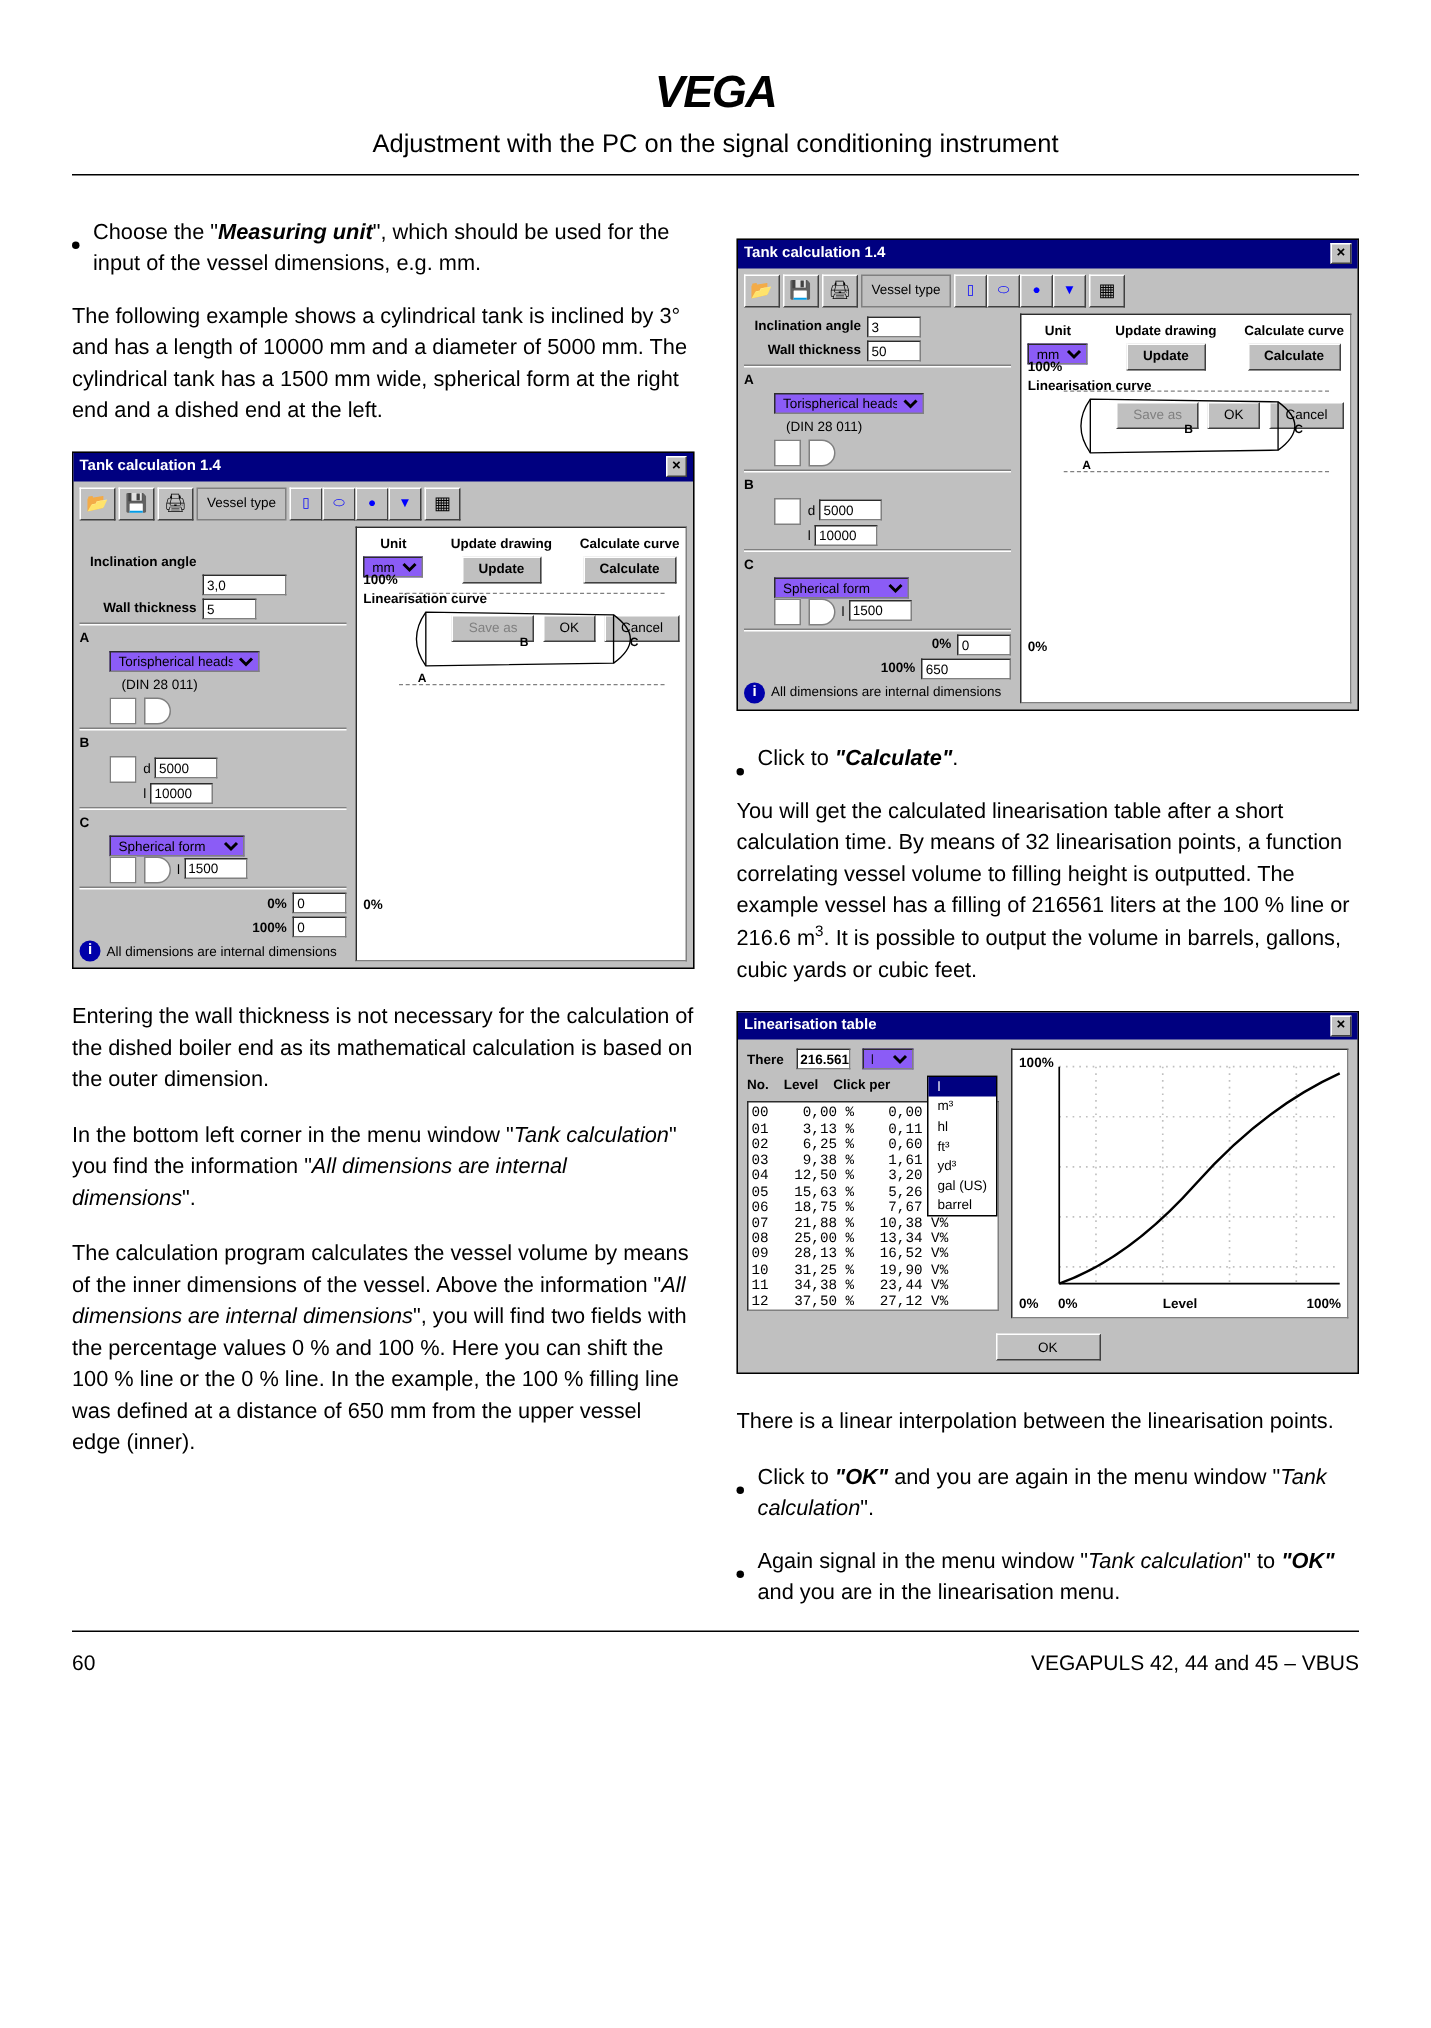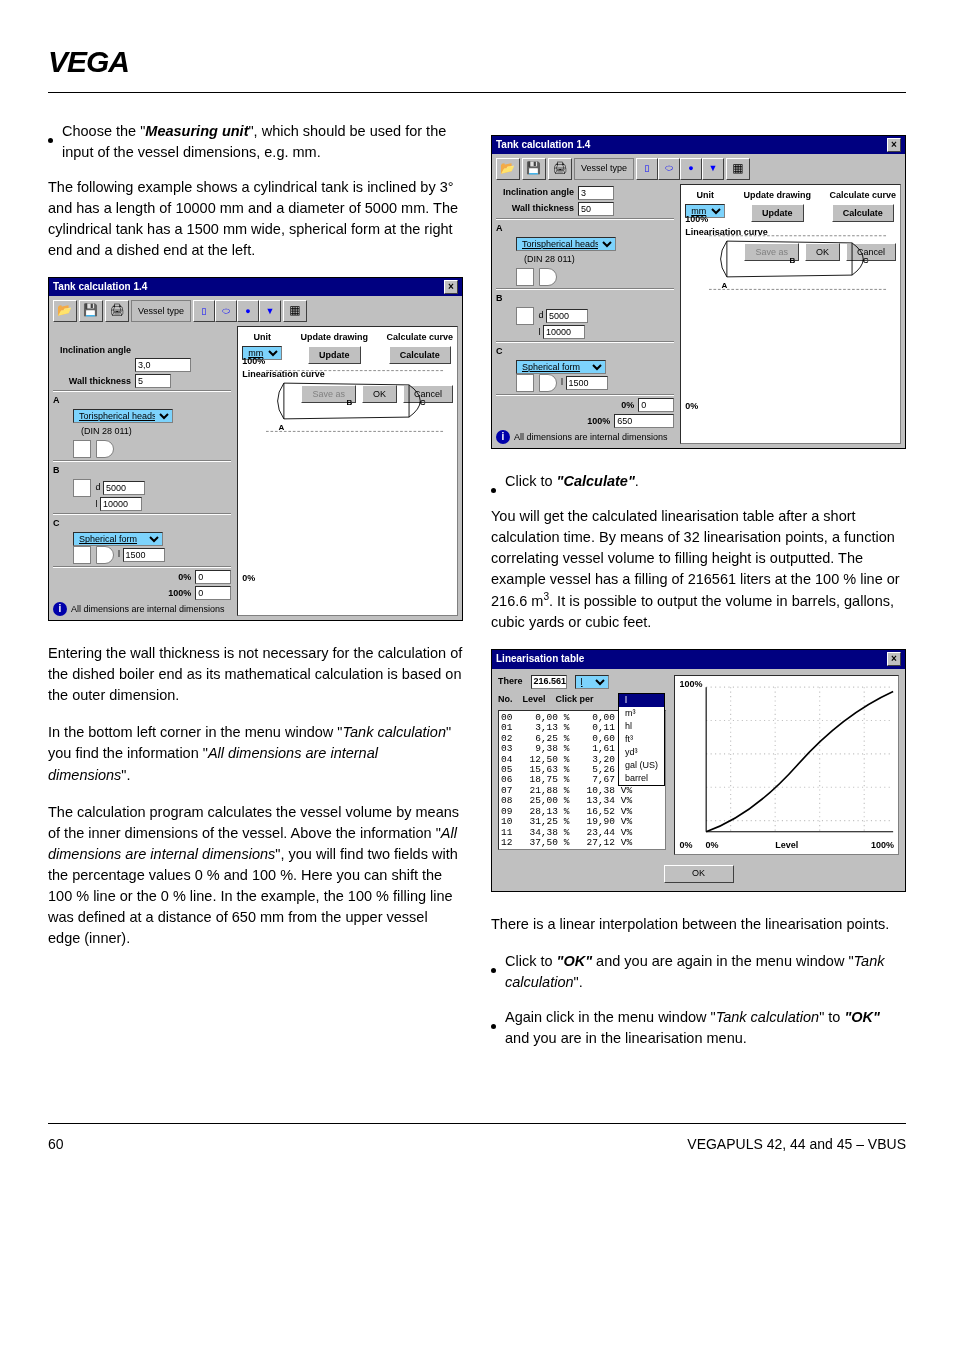--- a/index.html
+++ b/index.html
@@ -1,18 +1,18 @@
 <!DOCTYPE html>
 <html><head>
 <meta charset="utf-8">
 <style>
   * { box-sizing: border-box; margin: 0; padding: 0; }
   body { font-family: Arial, Helvetica, sans-serif; font-size: 14.5px; color: #000; background: #fff; width: 954px; margin: 0 auto; line-height: 1.45; }
   .page { padding: 40px 48px 30px 48px; position: relative; }
-  .header-row { display: flex; align-items: center; border-bottom: 1.5px solid #000; padding-bottom: 8px; margin-bottom: 28px; }
+  .header-row { display: flex; align-items: center; border-bottom: 1.5px solid #000; padding-bottom: 8px; margin-bottom: 28px; flex-direction: column; }
   .logo { font-weight: 900; font-size: 30px; font-style: italic; letter-spacing: -1px; flex: 0 0 auto; }
   .header-title { flex: 1; text-align: right; font-size: 17px; }
   .columns { display: flex; gap: 28px; }
   .col-left, .col-right { flex: 1; min-width: 0; }
   .para { margin-bottom: 16px; }
   .bullet { display: flex; margin-bottom: 14px; }
   .bullet .dot { width: 14px; height: 6px; margin-top: 7px; flex: 0 0 14px; }
   .bullet .dot::before { content: ""; display: inline-block; width: 5px; height: 5px; background: #000; border-radius: 50%; }
   .bullet .btxt { flex: 1; }
   em, .em { font-style: italic; }
@@ -27,21 +27,21 @@
   .tb-btn { width: 24px; height: 22px; border: 1px solid #fff; border-right-color:#404040; border-bottom-color:#404040; background:#c0c0c0; display:flex; align-items:center; justify-content:center; font-size:12px; }
   .tb-label { border:1px solid #808080; padding:2px 6px; height:22px; display:flex; align-items:center; justify-content:center; font-size:9px; }
   .shapebar { display:flex; gap:0; }
   .shapebar .s { width:22px; height:22px; border:1px solid #fff; border-right-color:#404040; border-bottom-color:#404040; display:flex; align-items:center; justify-content:center; }
   .row2 { display:flex; gap:6px; }
   .leftpanel { width: 44%; }
   .rightpanel { flex:1; border:1px inset #808080; background:#fff; min-height:150px; position:relative; padding:4px; }
   .field { display:flex; align-items:center; gap:4px; margin:2px 0; font-size:9px; font-weight:bold; }
   .field .lab { width:78px; text-align:right; }
   .field input, .inp { border:1px inset #808080; background:#fff; font-size:9px; padding:0 2px; height:14px; }
-  .sel { border:1px inset #808080; background:#7dd3fc; font-size:9px; height:14px; padding:0 1px;text-decoration:underline; }
+  .sel { border:1px inset #808080; background:#8b5cf6; font-size:9px; height:14px; padding:0 1px; }
   .section-head { font-weight:bold; margin:2px 0; }
   .hr { border-top:1px solid #808080; border-bottom:1px solid #fff; margin:2px 0; }
   .tiny-icon { width:18px; height:18px; border:1px solid #808080; background:#fff; display:inline-block; margin-right:2px; vertical-align:middle; }
   .info-row { display:flex; align-items:center; gap:4px; font-size:9px; margin-top:2px; }
   .info-i { width:14px; height:14px; border-radius:50%; background:#00a; color:#fff; text-align:center; line-height:14px; font-weight:bold; font-size:10px; }
   .winbtn { border:1px solid #fff; border-right-color:#404040; border-bottom-color:#404040; background:#c0c0c0; padding:1px 10px; font-size:9px; height:18px; display:inline-flex; align-items:center; justify-content:center; }
   .btnrow { display:flex; justify-content:flex-end; gap:6px; margin-top:4px; }
   .rtop { display:flex; justify-content:space-between; font-size:9px; font-weight:bold; margin-bottom:4px; }
   .rcol { display:flex; flex-direction:column; align-items:center; gap:2px; }
   
@@ -51,34 +51,35 @@
   .subbox { margin-top:4px; font-size:9px; font-weight:bold; }
   
   .lin-body { display:flex; gap:8px; padding:6px; font-size:9px;}
   .lin-left { width:42%; }
   .lin-right { flex:1; border:1px inset #808080; background:#fff; position:relative; height:180px; }
   .lin-table { font-family: "Courier New", monospace; font-size:9.5px; white-space:pre; border:1px inset #808080; background:#fff; padding:2px; height:140px; overflow:hidden; line-height:1.1; margin-top:4px;}
   .lin-head-row { display:flex; font-weight:bold; gap:10px; margin:4px 0; }
   .dropdown-open { position:absolute; border:1px solid #000; background:#fff; font-size:9px; z-index:5; }
   .dropdown-open div { padding:0 6px; }
   .dropdown-open .hl { background:#000080; color:#fff; }
-  .footer { display:flex; justify-content:space-between; border-top:1px solid #000; margin-top:60px; padding-top:10px; font-size:14px; }
+  .footer { display:flex; justify-content:space-between; border-top:1px solid #000; padding-top:10px; font-size:14px; }
   .graph-svg { width:100%; height:100%; }
   .lin-axis-100 { position:absolute; top:2px; left:4px; font-size:9px; font-weight:bold;}
   .lin-axis-0v { position:absolute; bottom:2px; left:4px; font-size:9px; font-weight:bold;}
   .lin-axis-0h { position:absolute; bottom:2px; left:30px; font-size:9px; font-weight:bold;}
   .lin-axis-lev { position:absolute; bottom:2px; left:50%; transform:translateX(-50%); font-size:9px; font-weight:bold;}
   .lin-axis-100h { position:absolute; bottom:2px; right:4px; font-size:9px; font-weight:bold;}
 </style>
 </head>
 <body>
 
 <div class="page">
   <div class="header-row">
     <div class="logo">VEGA</div>
+    <div class="header-title">Adjustment with the PC on the signal conditioning instrument</div>
   </div>
 
   <div class="columns">
 
     <div class="col-left">
       <div class="bullet">
         <span class="dot"></span>
         <span class="btxt">
           <span>Choose the "</span><span class="b">Measuring unit</span><span>", which should be used for the input of the vessel dimensions, e.g. mm.</span>
         </span>
@@ -386,21 +387,21 @@
       </div>
 
       <p class="para">There is a linear interpolation between the linearisation points.</p>
 
       <div class="bullet">
         <span class="dot"></span>
         <span class="btxt"><span>Click to </span><span class="b">"OK"</span><span> and you are again in the menu window "</span><span class="em">Tank calculation</span><span>".</span></span>
       </div>
       <div class="bullet">
         <span class="dot"></span>
-        <span class="btxt"><span>Again click in the menu window "</span><span class="em">Tank calculation</span><span>" to </span><span class="b">"OK"</span><span> and you are in the linearisation menu.</span></span>
+        <span class="btxt"><span>Again signal in the menu window "</span><span class="em">Tank calculation</span><span>" to </span><span class="b">"OK"</span><span> and you are in the linearisation menu.</span></span>
       </div>
     </div>
   </div>
 
   <div class="footer">
     <span>60</span>
     <span>VEGAPULS 42, 44 and 45 – VBUS</span>
   </div>
 </div>
 

